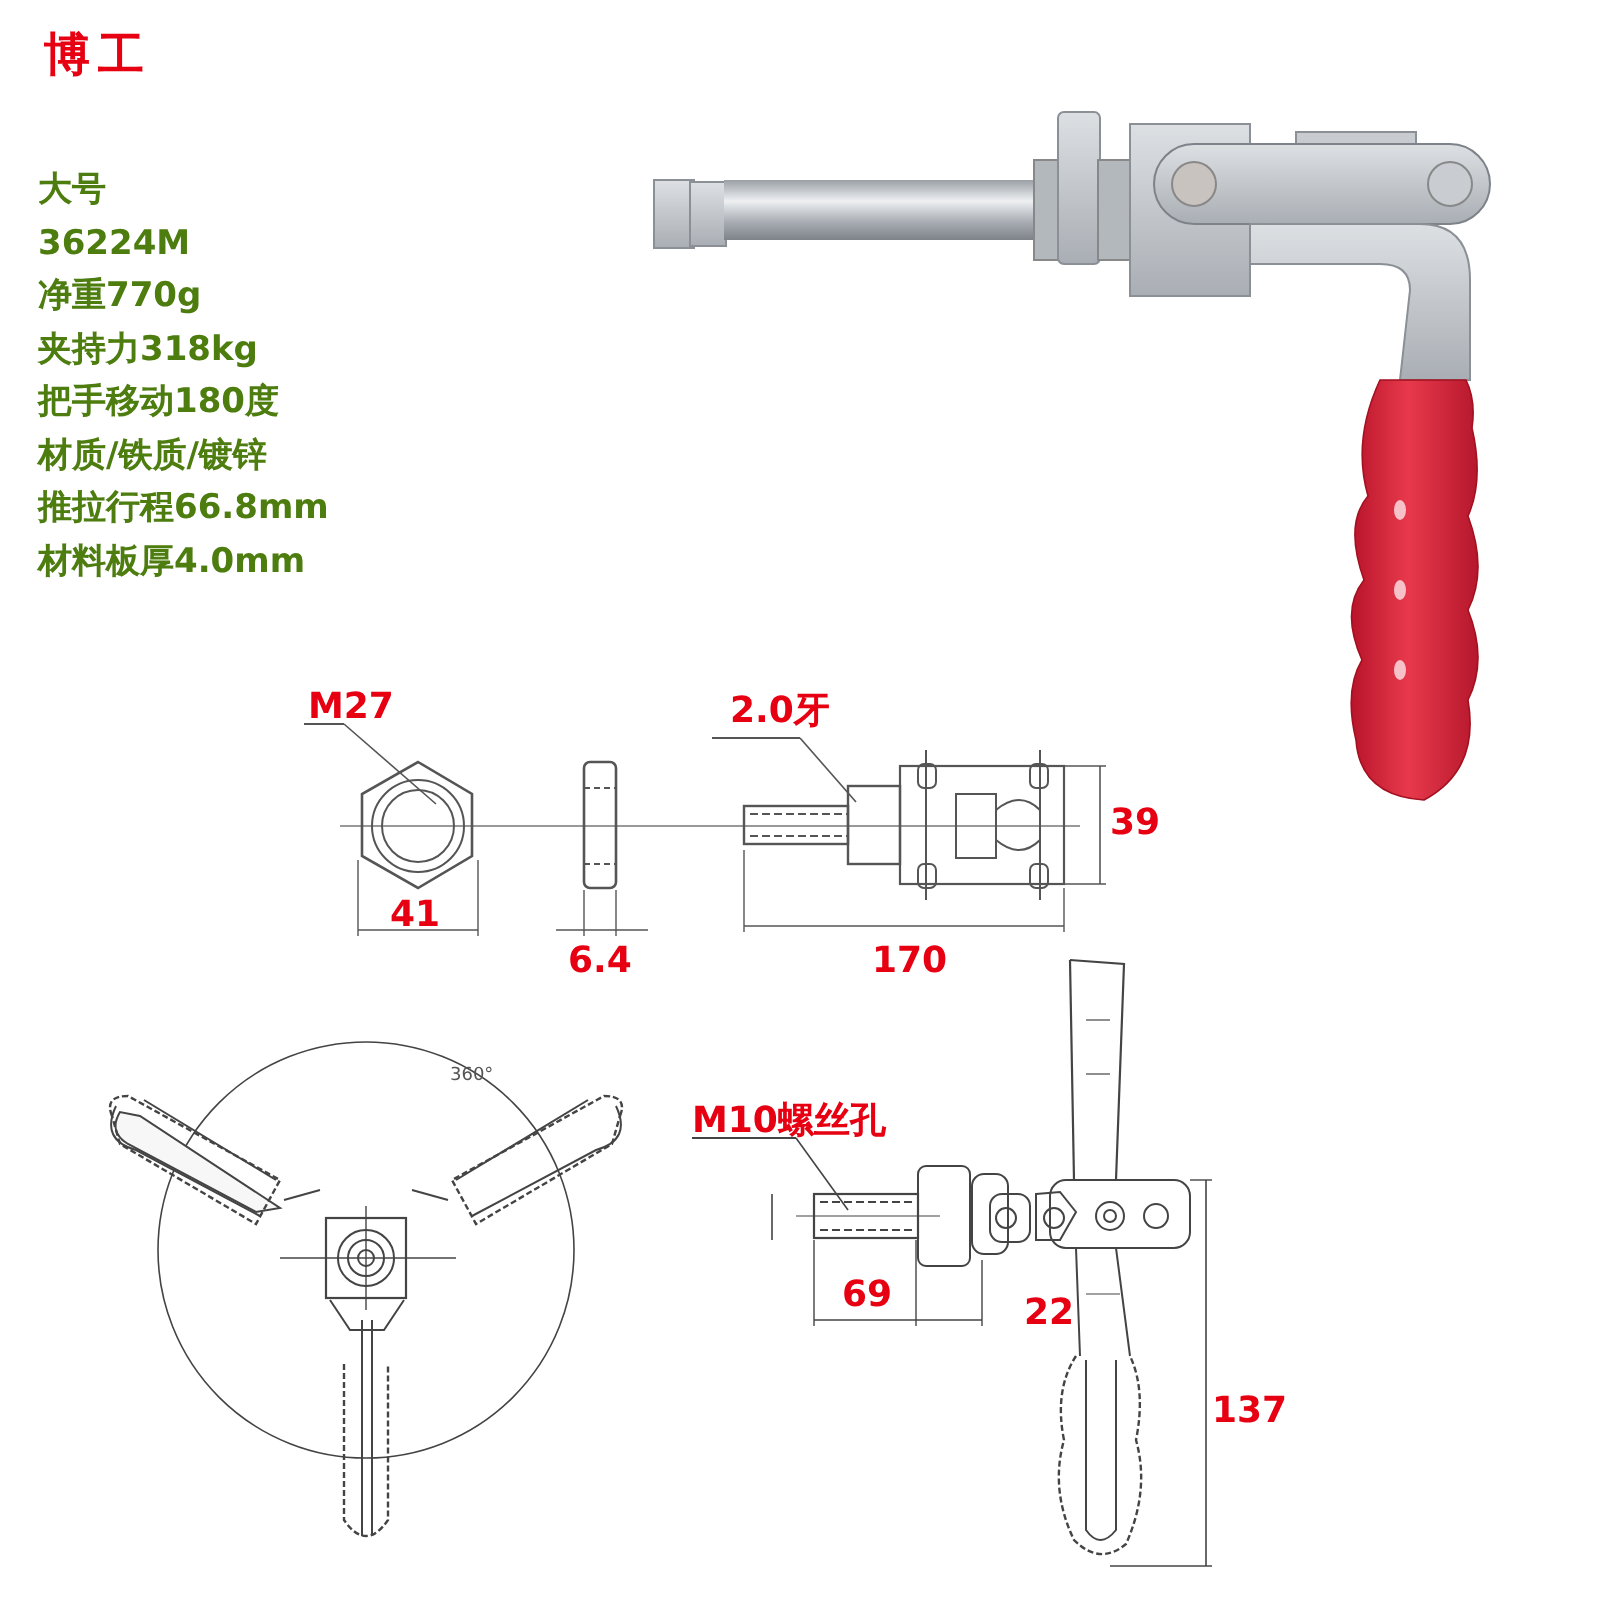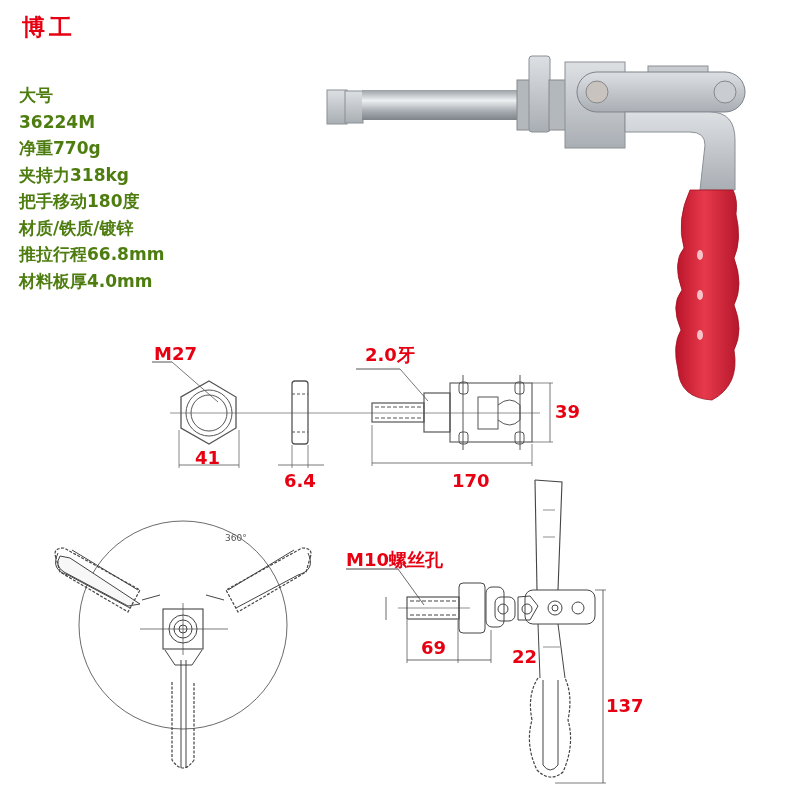--- a/index.html
+++ b/index.html
@@ -181,21 +181,21 @@
     <line x1="595" y1="590" x2="606" y2="590" stroke-width="0.7"></line>
     <line x1="555" y1="783" x2="606" y2="783" stroke-width="0.7"></line>
     <line x1="603" y1="590" x2="603" y2="783" stroke-width="0.8"></line>
   </g>
 </svg>
 
 <div class="dim" style="left:154px;top:343px;">M27</div>
 <div class="dim" style="left:365px;top:343px;">2.0牙</div>
 <div class="dim" style="left:195px;top:447px;">41</div>
 <div class="dim" style="left:284px;top:470px;">6.4</div>
-<div class="dim" style="left:436px;top:470px;margin-left:16px;">170</div>
+<div class="dim" style="left:436px;top:470px;">170</div>
 <div class="dim" style="left:555px;top:401px;">39</div>
 
 <div class="lbl360" style="left:225px;top:533px;">360°</div>
 
 <div class="dim" style="left:346px;top:548px;">M10螺丝孔</div>
 <div class="dim" style="left:421px;top:637px;text-align:center;">69</div>
 <div class="dim" style="left:468px;top:646px;margin-left:44px;">22</div>
 <div class="dim" style="left:606px;top:695px;">137</div>
 
 </body></html>

